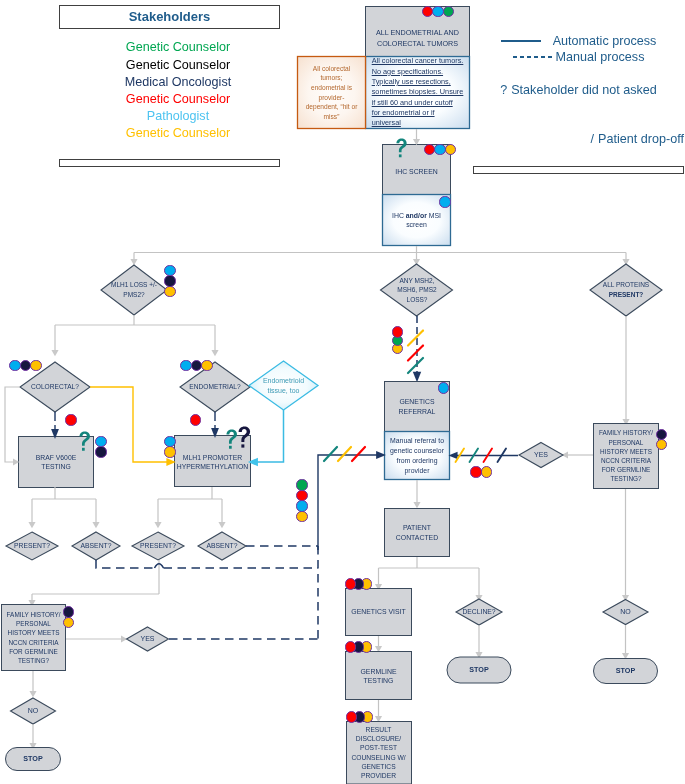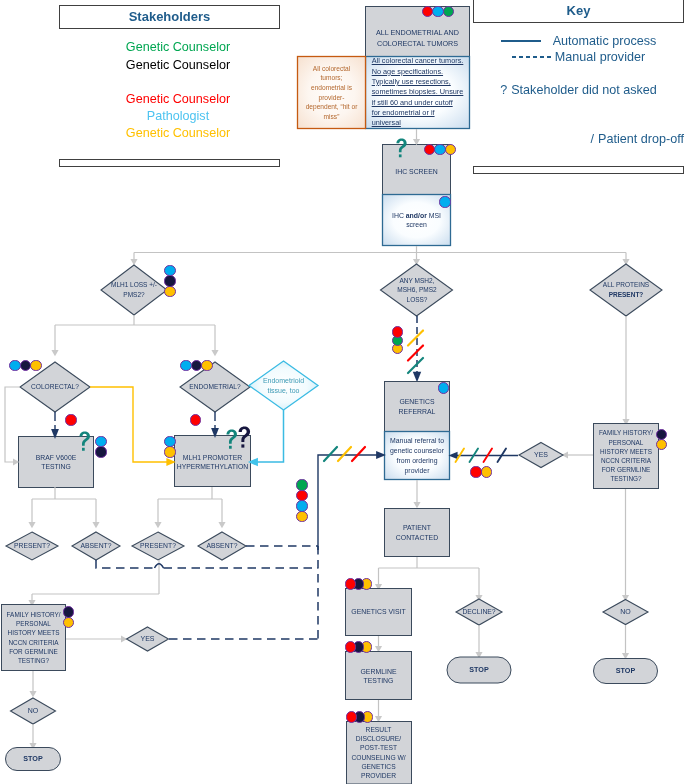--- a/index.html
+++ b/index.html
@@ -132,30 +132,28 @@
 <line x1="455.5" y1="462" x2="464" y2="448.5" stroke="#ffc000" stroke-width="1.9" stroke-linecap="round"></line>
 <line x1="469.5" y1="462" x2="478" y2="448.5" stroke="#13857c" stroke-width="1.9" stroke-linecap="round"></line>
 <line x1="483.5" y1="462" x2="492" y2="448.5" stroke="#ff0000" stroke-width="1.9" stroke-linecap="round"></line>
 <line x1="497.5" y1="462" x2="506" y2="448.5" stroke="#1f3864" stroke-width="1.9" stroke-linecap="round"></line>
 </svg>
 <div class="pnl" style="left:59px;top:5px;width:221px;height:24px;border-width:1.5px;">
       <div class="pnl-title" style="font-size:13px;line-height:21px;">Stakeholders</div>
     </div>
     <div class="stk" style="left:0px;top:39px;width:356px;color:#00a651;">Genetic Counselor</div>
     <div class="stk" style="left:0px;top:56.5px;width:356px;color:#000000;">Genetic Counselor</div>
+    <div class="stk" style="left:0px;top:73.5px;width:356px;color:#1f3864;">Medical Oncologist</div>
     <div class="stk" style="left:0px;top:90.5px;width:356px;color:#ff0000;">Genetic Counselor</div>
     <div class="stk" style="left:0px;top:107.5px;width:356px;color:#4cc3f0;">Pathologist</div>
     <div class="stk" style="left:0px;top:124.5px;width:356px;color:#ffc000;">Genetic Counselor</div>
     <div class="pnl" style="left:59px;top:159px;width:221px;height:8px;border-width:1.2px;"></div>
-    <div class="pnl" style="left:473px;top:-1px;width:211px;height:24px;border-width:1.5px;">
-      <div class="pnl-title" style="font-size:13px;line-height:22px;">Key</div>
-    </div>
     <div class="pnl" style="left:473px;top:166px;width:211px;height:8px;border-width:1.2px;"></div>
     <div style="position:absolute;left:473px;top:33px;width:211px;text-align:center;color:#1f5c8b;font-size:12.6px;line-height:16.4px;white-space:nowrap;"><span style="display:inline-block;vertical-align:3.5px;width:40px;height:1.7px;background:#1f5c8b;"></span><span style="margin-left:12px;">Automatic process</span></div>
-    <div style="position:absolute;left:473px;top:49.4px;width:211px;text-align:center;color:#1f5c8b;font-size:12.6px;line-height:16.4px;white-space:nowrap;"><span style="display:inline-block;vertical-align:3.5px;width:42px;height:2px;background:repeating-linear-gradient(to right,#1f5c8b 0 4.5px,transparent 4.5px 7px);"></span><span style="margin-left:1px;">Manual provider</span></div>
+    <div style="position:absolute;left:473px;top:49.4px;width:211px;text-align:center;color:#1f5c8b;font-size:12.6px;line-height:16.4px;white-space:nowrap;"><span style="display:inline-block;vertical-align:3.5px;width:42px;height:2px;background:repeating-linear-gradient(to right,#1f5c8b 0 4.5px,transparent 4.5px 7px);"></span><span style="margin-left:1px;">Manual process</span></div>
     <div style="position:absolute;left:473px;top:82.2px;width:211px;text-align:center;color:#1f5c8b;font-size:12.6px;line-height:16.4px;white-space:nowrap;"><span>?</span><span style="margin-left:4px;">Stakeholder did not asked</span></div>
     <div style="position:absolute;left:473px;top:131.4px;width:211px;text-align:right;color:#1f5c8b;font-size:12.6px;line-height:16.4px;white-space:nowrap;"><span>/</span><span style="margin-left:4px;">Patient drop-off</span></div>
     <div style="position:absolute;left:337.5px;top:-2.0px;width:160px;height:80px;display:flex;align-items:center;justify-content:center;text-align:center;font-size:7.2px;line-height:11.0px;color:#1f3864;">
       <span>ALL ENDOMETRIAL AND<br>COLORECTAL TUMORS</span>
     </div>
 <div style="position:absolute;left:337.5px;top:52.5px;width:160px;height:80px;display:flex;align-items:center;justify-content:center;text-align:left;font-size:7.3px;line-height:10.35px;color:#1f3864;text-decoration:underline;">
       <span>All colorectal cancer tumors.<br>No age specifications.<br>Typically use resections,<br>sometimes biopsies. Unsure<br>if still 60 and under cutoff<br>for endometrial or if<br>universal</span>
     </div>
 <div style="position:absolute;left:251.5px;top:52.5px;width:160px;height:80px;display:flex;align-items:center;justify-content:center;text-align:center;font-size:6.6px;line-height:9.6px;color:#b4682e;">
       <span>All colorectal<br>tumors;<br>endometrial is<br>provider-<br>dependent, “hit or<br>miss”</span>

